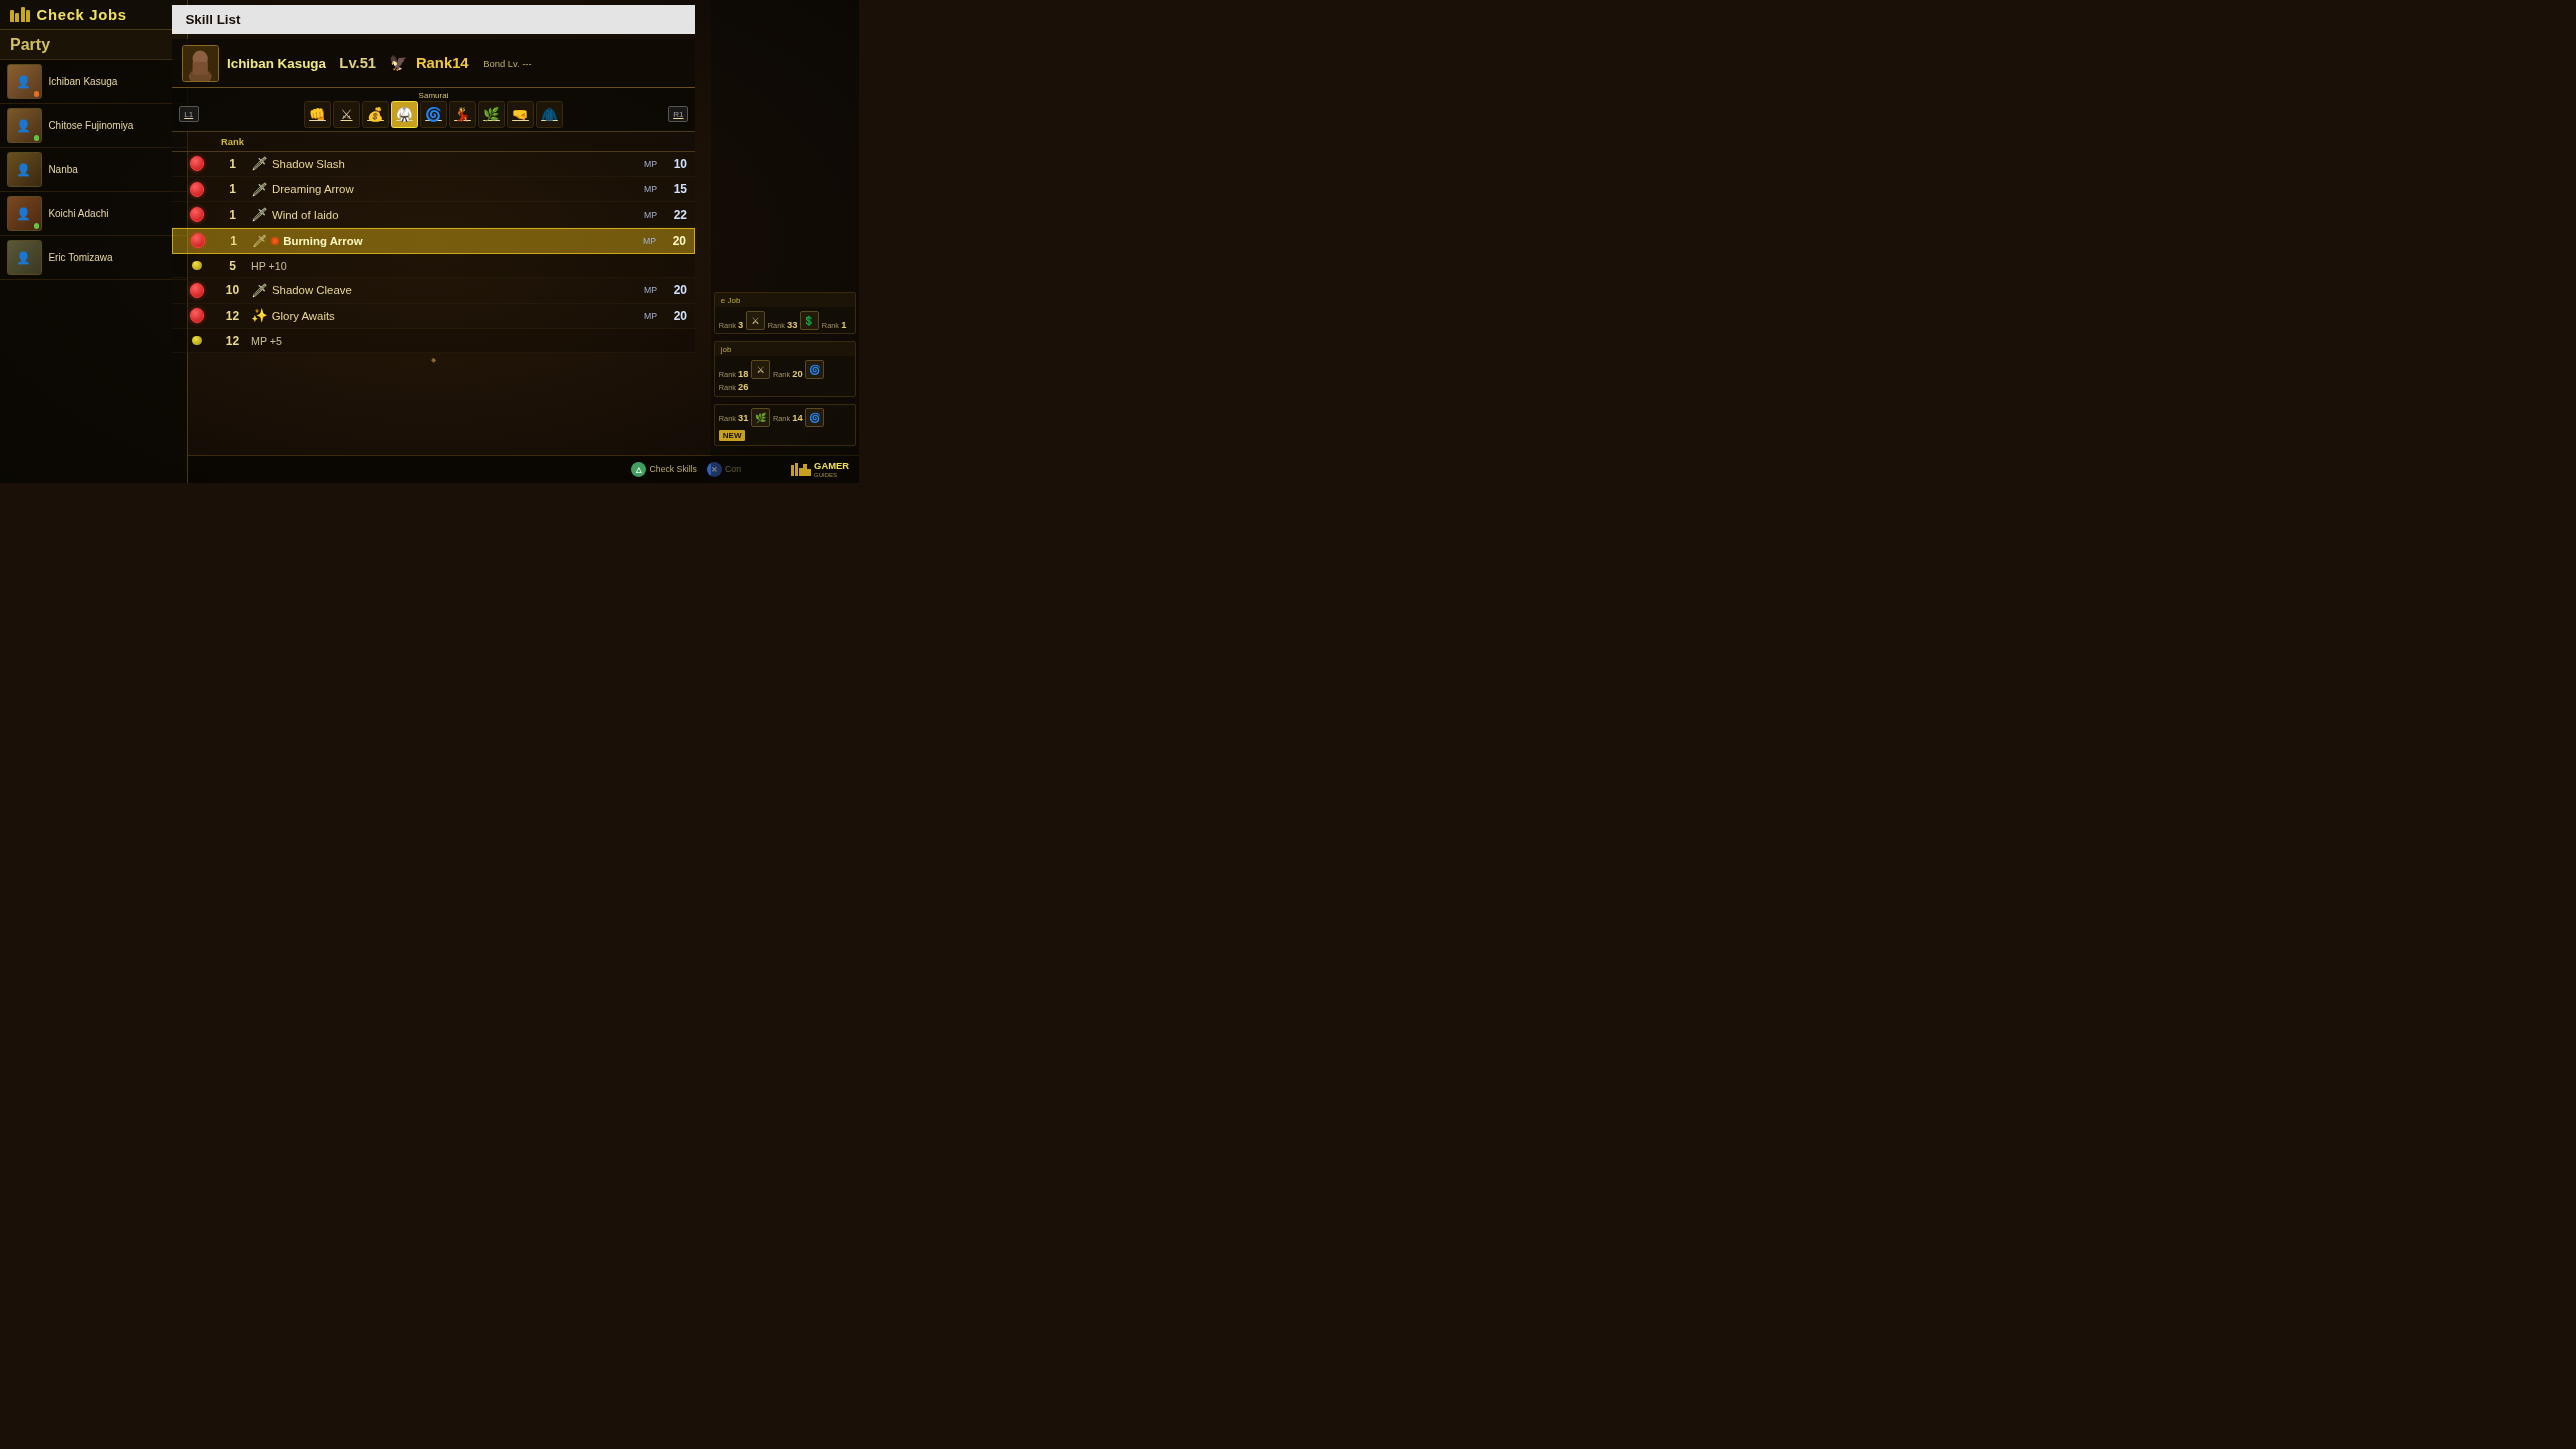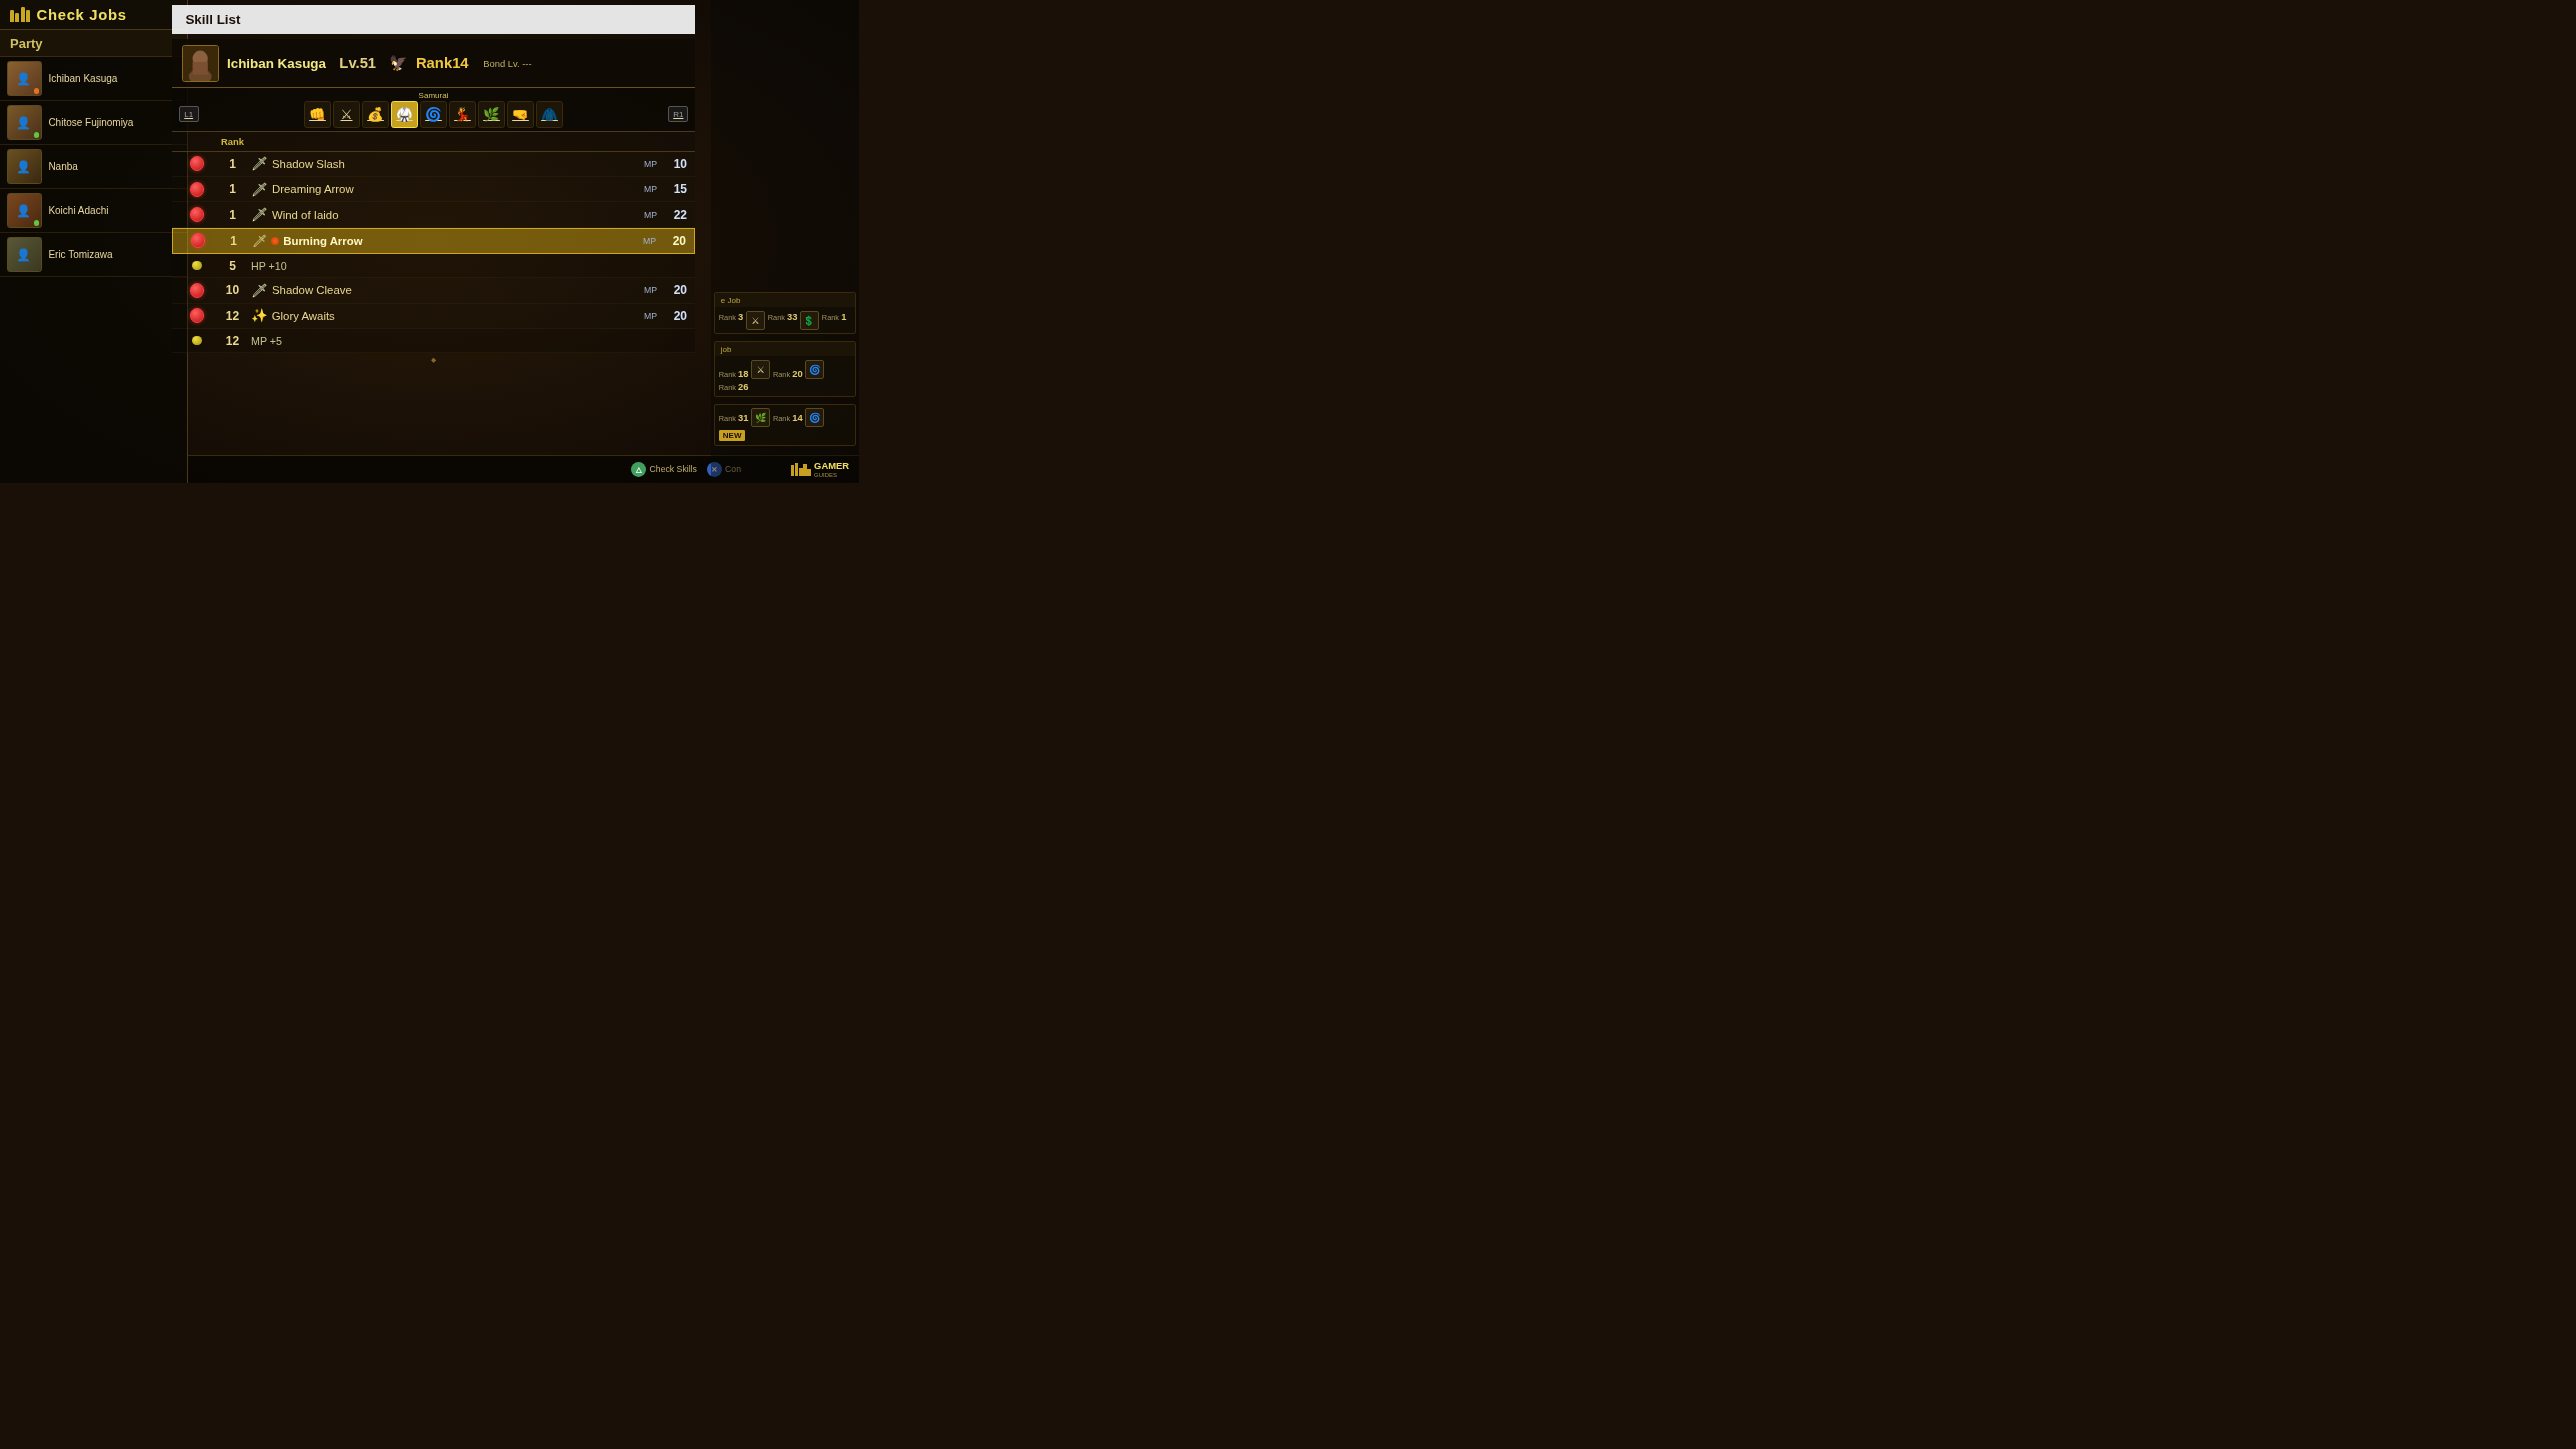--- a/index.html
+++ b/index.html
@@ -66,21 +66,21 @@
       font-weight: bold;
       color: #f0e060;
       letter-spacing: 0.7px;
     }
 
     
     .party-label {
       padding: 5.4px 10px;
       background: rgba(30, 22, 8, 0.8);
       border-bottom: 0.7px solid #3a2a10;
-      font-size: 13px;
+      font-size: 16px;
       color: #d0c060;
       font-weight: bold;
     }
 
     
     .party-list {
       list-style: none;
     }
 
     .party-member {
@@ -726,21 +726,21 @@
 
 
 </div>
 
 <div class="right-panel" style="display:flex;flex-direction:column;justify-content:flex-end;padding-bottom:34px;">
 
   <div class="job-card">
     <div class="job-card-header">
       <span>e Job</span>
     </div>
-    <div style="display:flex; gap:2.7px; padding:3.4px; align-items:flex-start; flex-wrap:wrap;">
+    <div style="display:flex; gap:2.7px; padding:3.4px; align-items:flex-end; flex-wrap:wrap;">
       <span class="rank-badge">Rank <span>3</span></span>
       <div class="rank-icon-sm">⚔</div>
       <span class="rank-badge">Rank <span>33</span></span>
       <div class="rank-icon-sm">💲</div>
       <span class="rank-badge">Rank <span>1</span></span>
     </div>
   </div>
 
   <div class="job-card">
     <div class="job-card-header">

